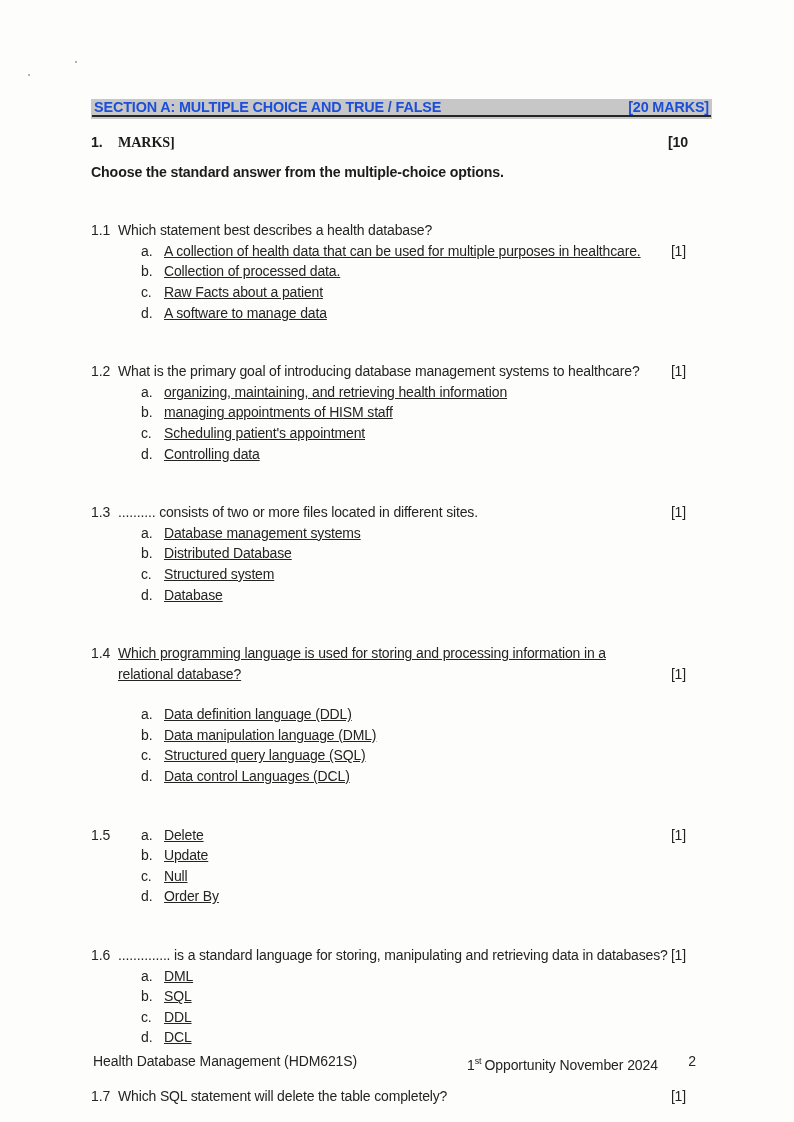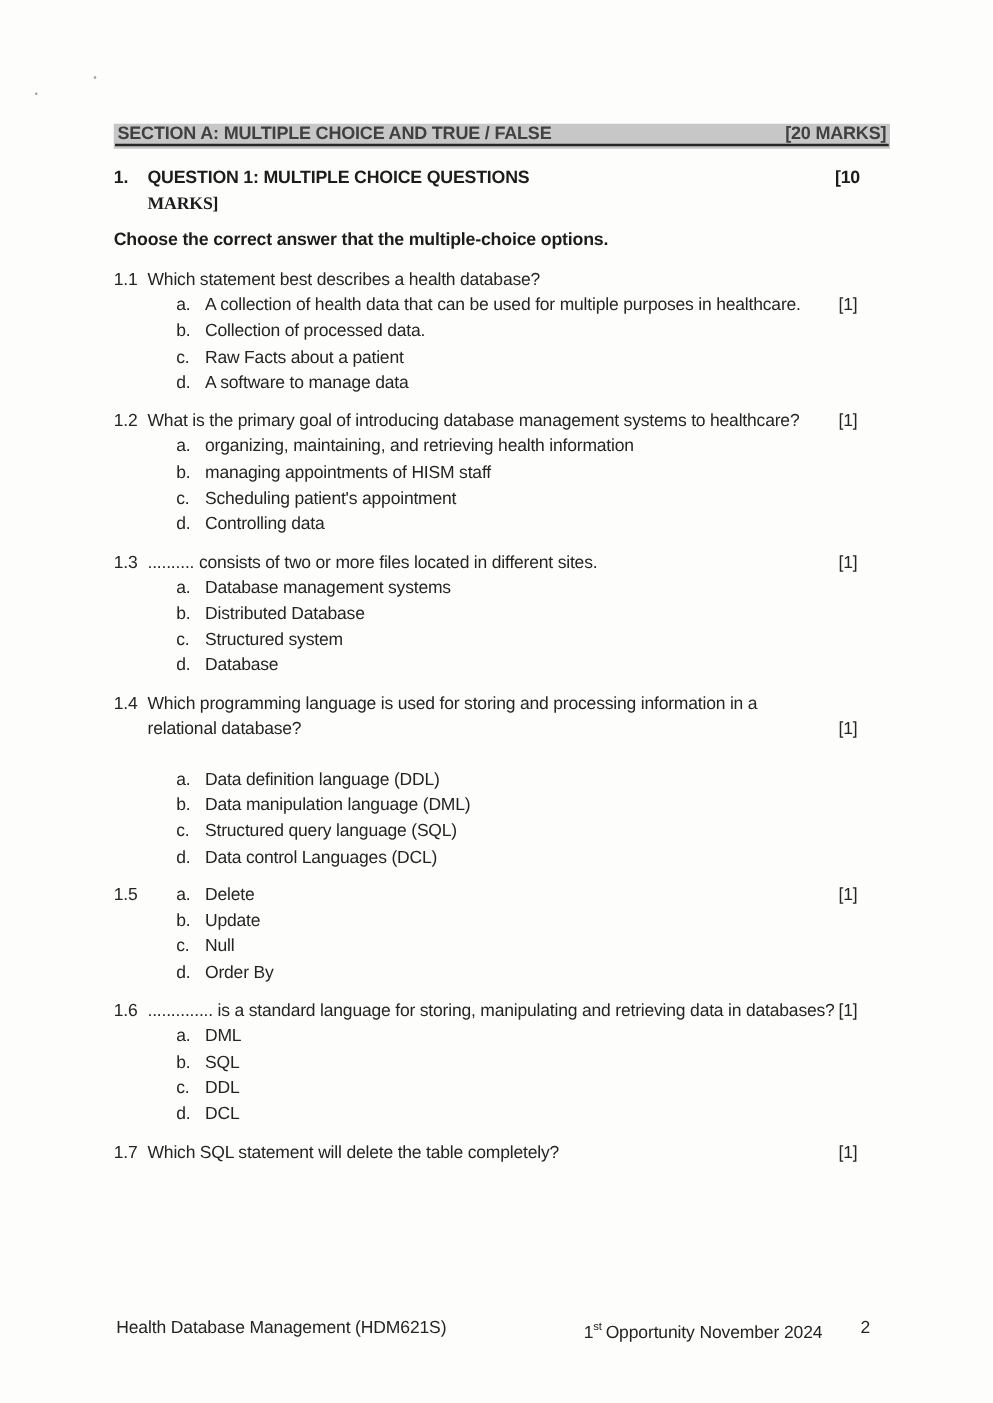--- a/index.html
+++ b/index.html
@@ -15,41 +15,41 @@
     position:absolute;left:91px;top:99px;width:621px;
     font-size:14px;line-height:20.6px;letter-spacing:-0.15px;
   }
   
   .section-bar{
     position:relative;
     background:#c7c7c7;
     height:20px;
     display:flex;justify-content:space-between;align-items:flex-start;
     padding:0 3px;box-sizing:border-box;
-    font-weight:bold;font-size:14.4px;line-height:17px;color:#404040;
+    font-weight:bold;font-size:14.4px;line-height:17px;color:#1d4ed8;
   }
   .section-bar .bar-underline{
     position:absolute;left:1px;right:1px;bottom:2px;height:1.7px;
     background:#262626;
   }
   
   .q-heading{
     margin-top:13px;
     font-weight:bold;color:#1c1c1c;
     position:relative;padding-left:27px;font-size:14.2px;
   }
   .q-heading .h-num{position:absolute;left:0;top:0;}
   .q-heading .h-line1{display:block;position:relative;padding-right:45px;}
   .q-heading .h-marks1{position:absolute;right:24px;top:0;}
   .q-heading .h-line2{display:block;font-family:Liberation Serif, serif;}
   .instruction{
     margin-top:9px;font-weight:bold;color:#1c1c1c;font-size:14.2px;
   }
   
-  .question{margin-top:10px;}
+  .question{margin-top:38px;text-decoration:underline;}
   .q-line{position:relative;padding-left:27px;}
   .q-num{position:absolute;left:0;top:0;}
   .q-text{white-space:nowrap;display:inline-block;}
   .q-text.wrap{white-space:normal;display:block;max-width:502px;}
   .q-marks{position:absolute;right:26px;top:0;}
   .q-marks.line2{top:20.6px;}
   .opts{margin-top:0;}
   .opts.gap-before{margin-top:20px;}
   .opt{position:relative;padding-left:73px;}
   .opt-letter{position:absolute;left:50px;top:0;}
@@ -78,27 +78,26 @@
 
   <div class="section-bar">
     <span>SECTION A: MULTIPLE CHOICE AND TRUE / FALSE</span>
     <span>[20 MARKS]</span>
     <span class="bar-underline"></span>
   </div>
 
   <div class="q-heading">
     <span class="h-num">1.</span>
     <span class="h-line1">
-      <span>QUESTION 1: MULTIPLE CHOICE QUESTIONS</span>
       <span class="h-marks1">[10</span>
     </span>
     <span class="h-line2">MARKS]</span>
   </div>
 
-  <div class="instruction">Choose the correct answer that the multiple-choice options.</div>
+  <div class="instruction">Choose the standard answer from the multiple-choice options.</div>
 
   <div class="question">
     <div class="q-line">
       <span class="q-num">1.1</span>
       <span class="q-text">Which statement best describes a health database?</span>
       <span class="q-marks line2">[1]</span>
     </div>
     <div class="opts">
       <div class="opt">
         <span class="opt-letter">a.</span>

